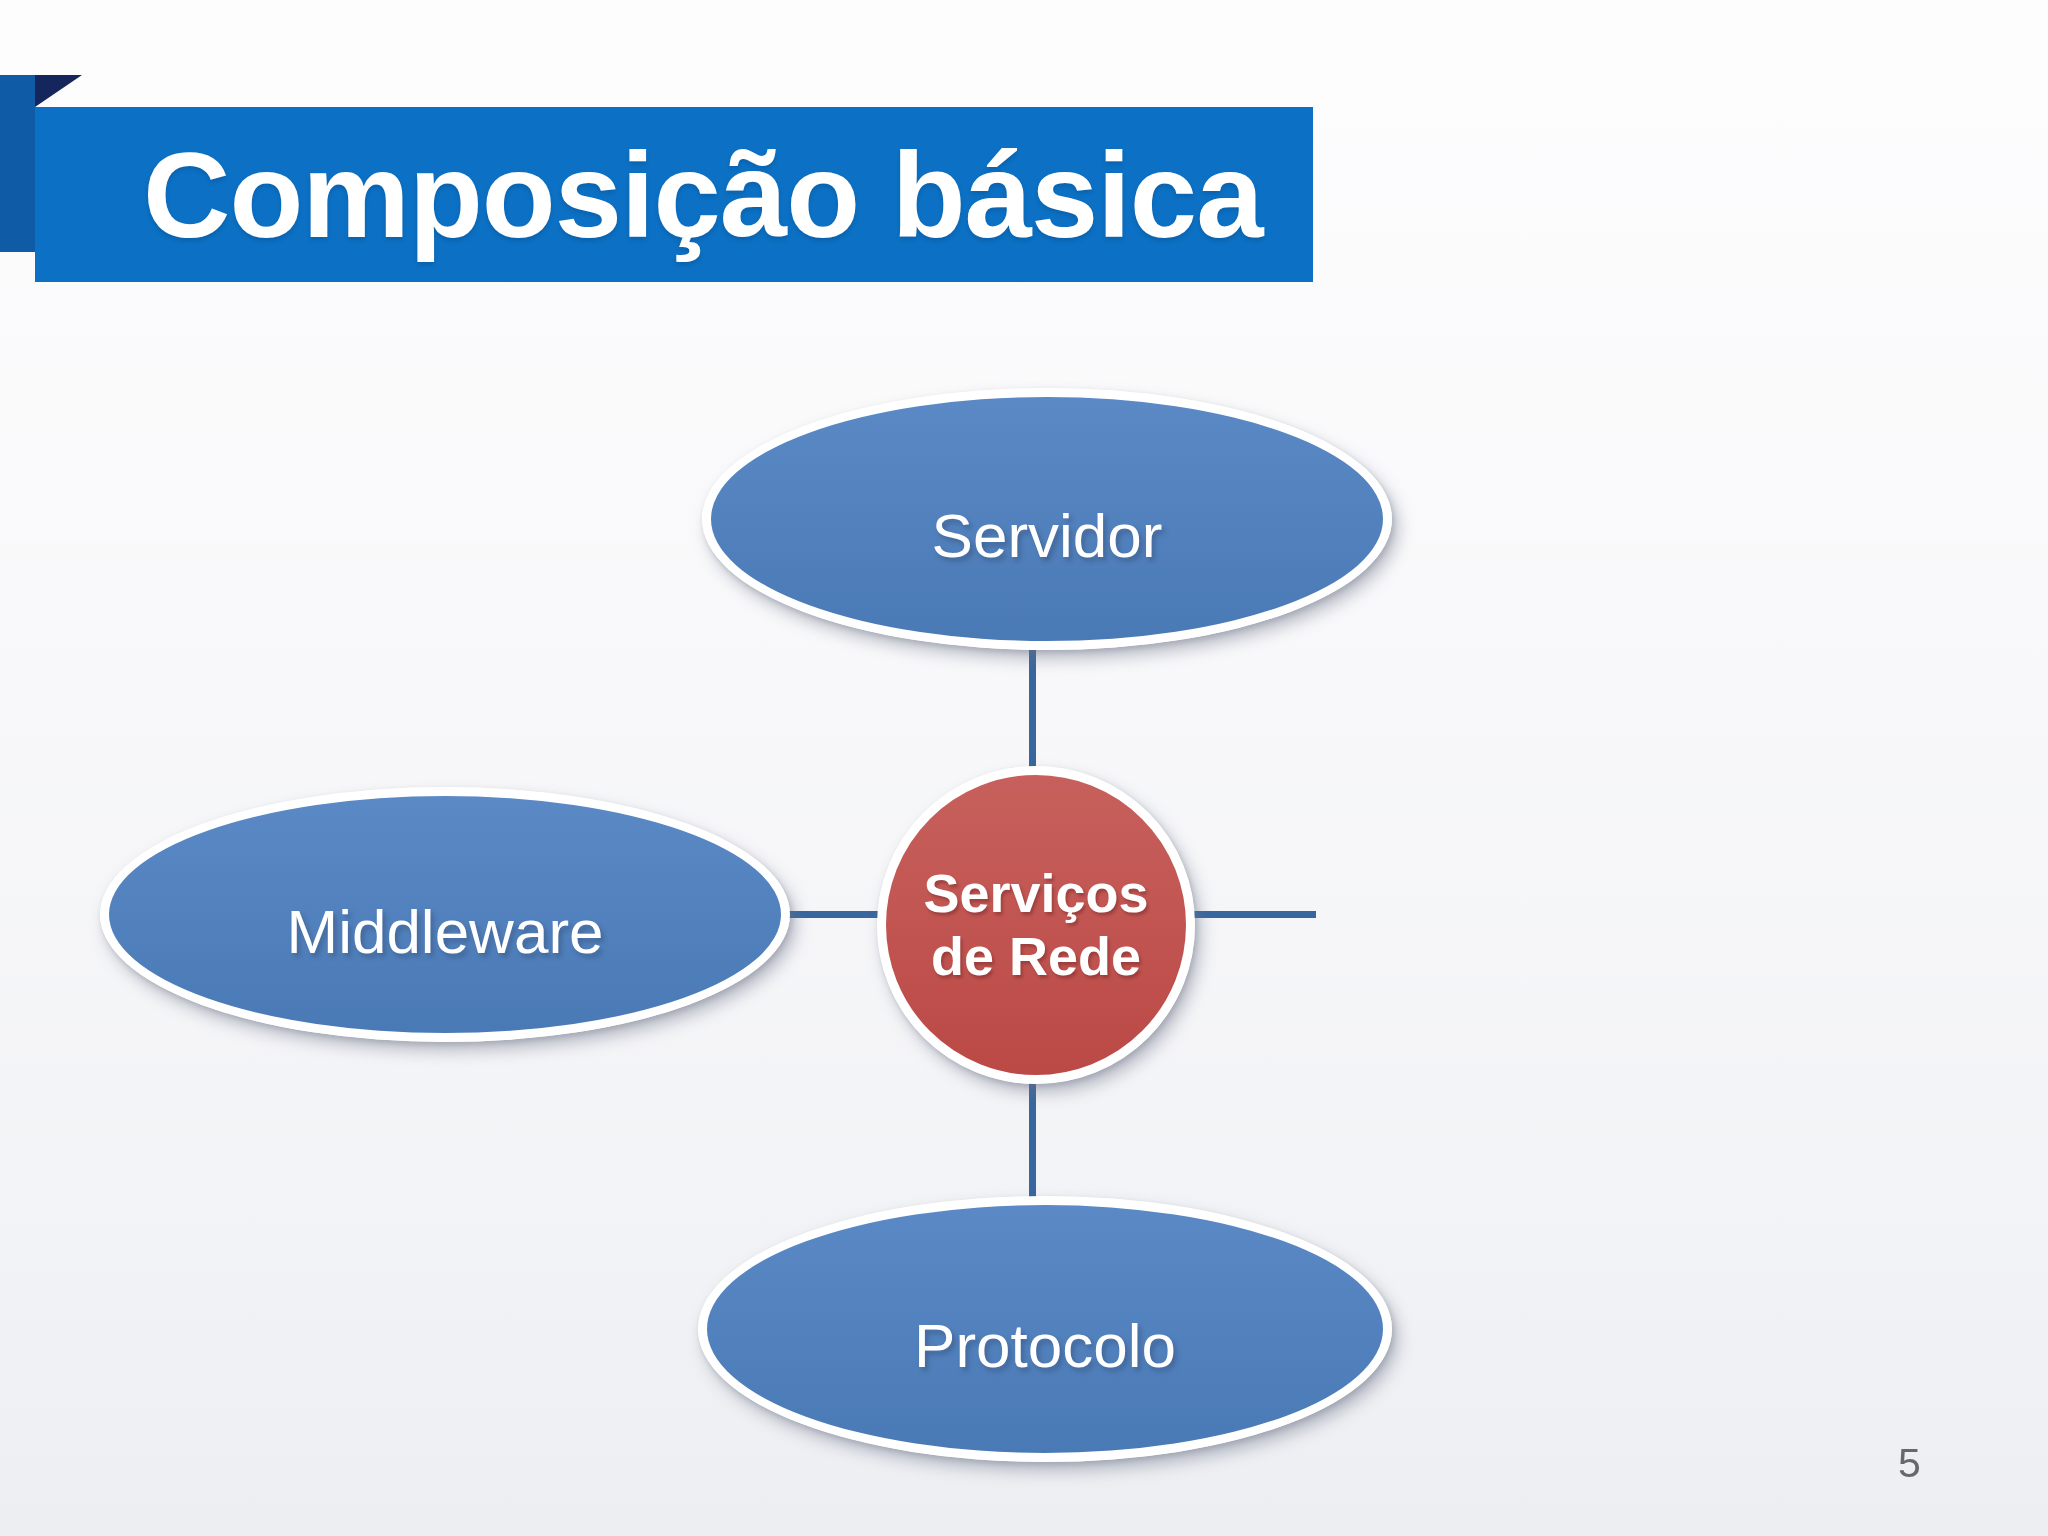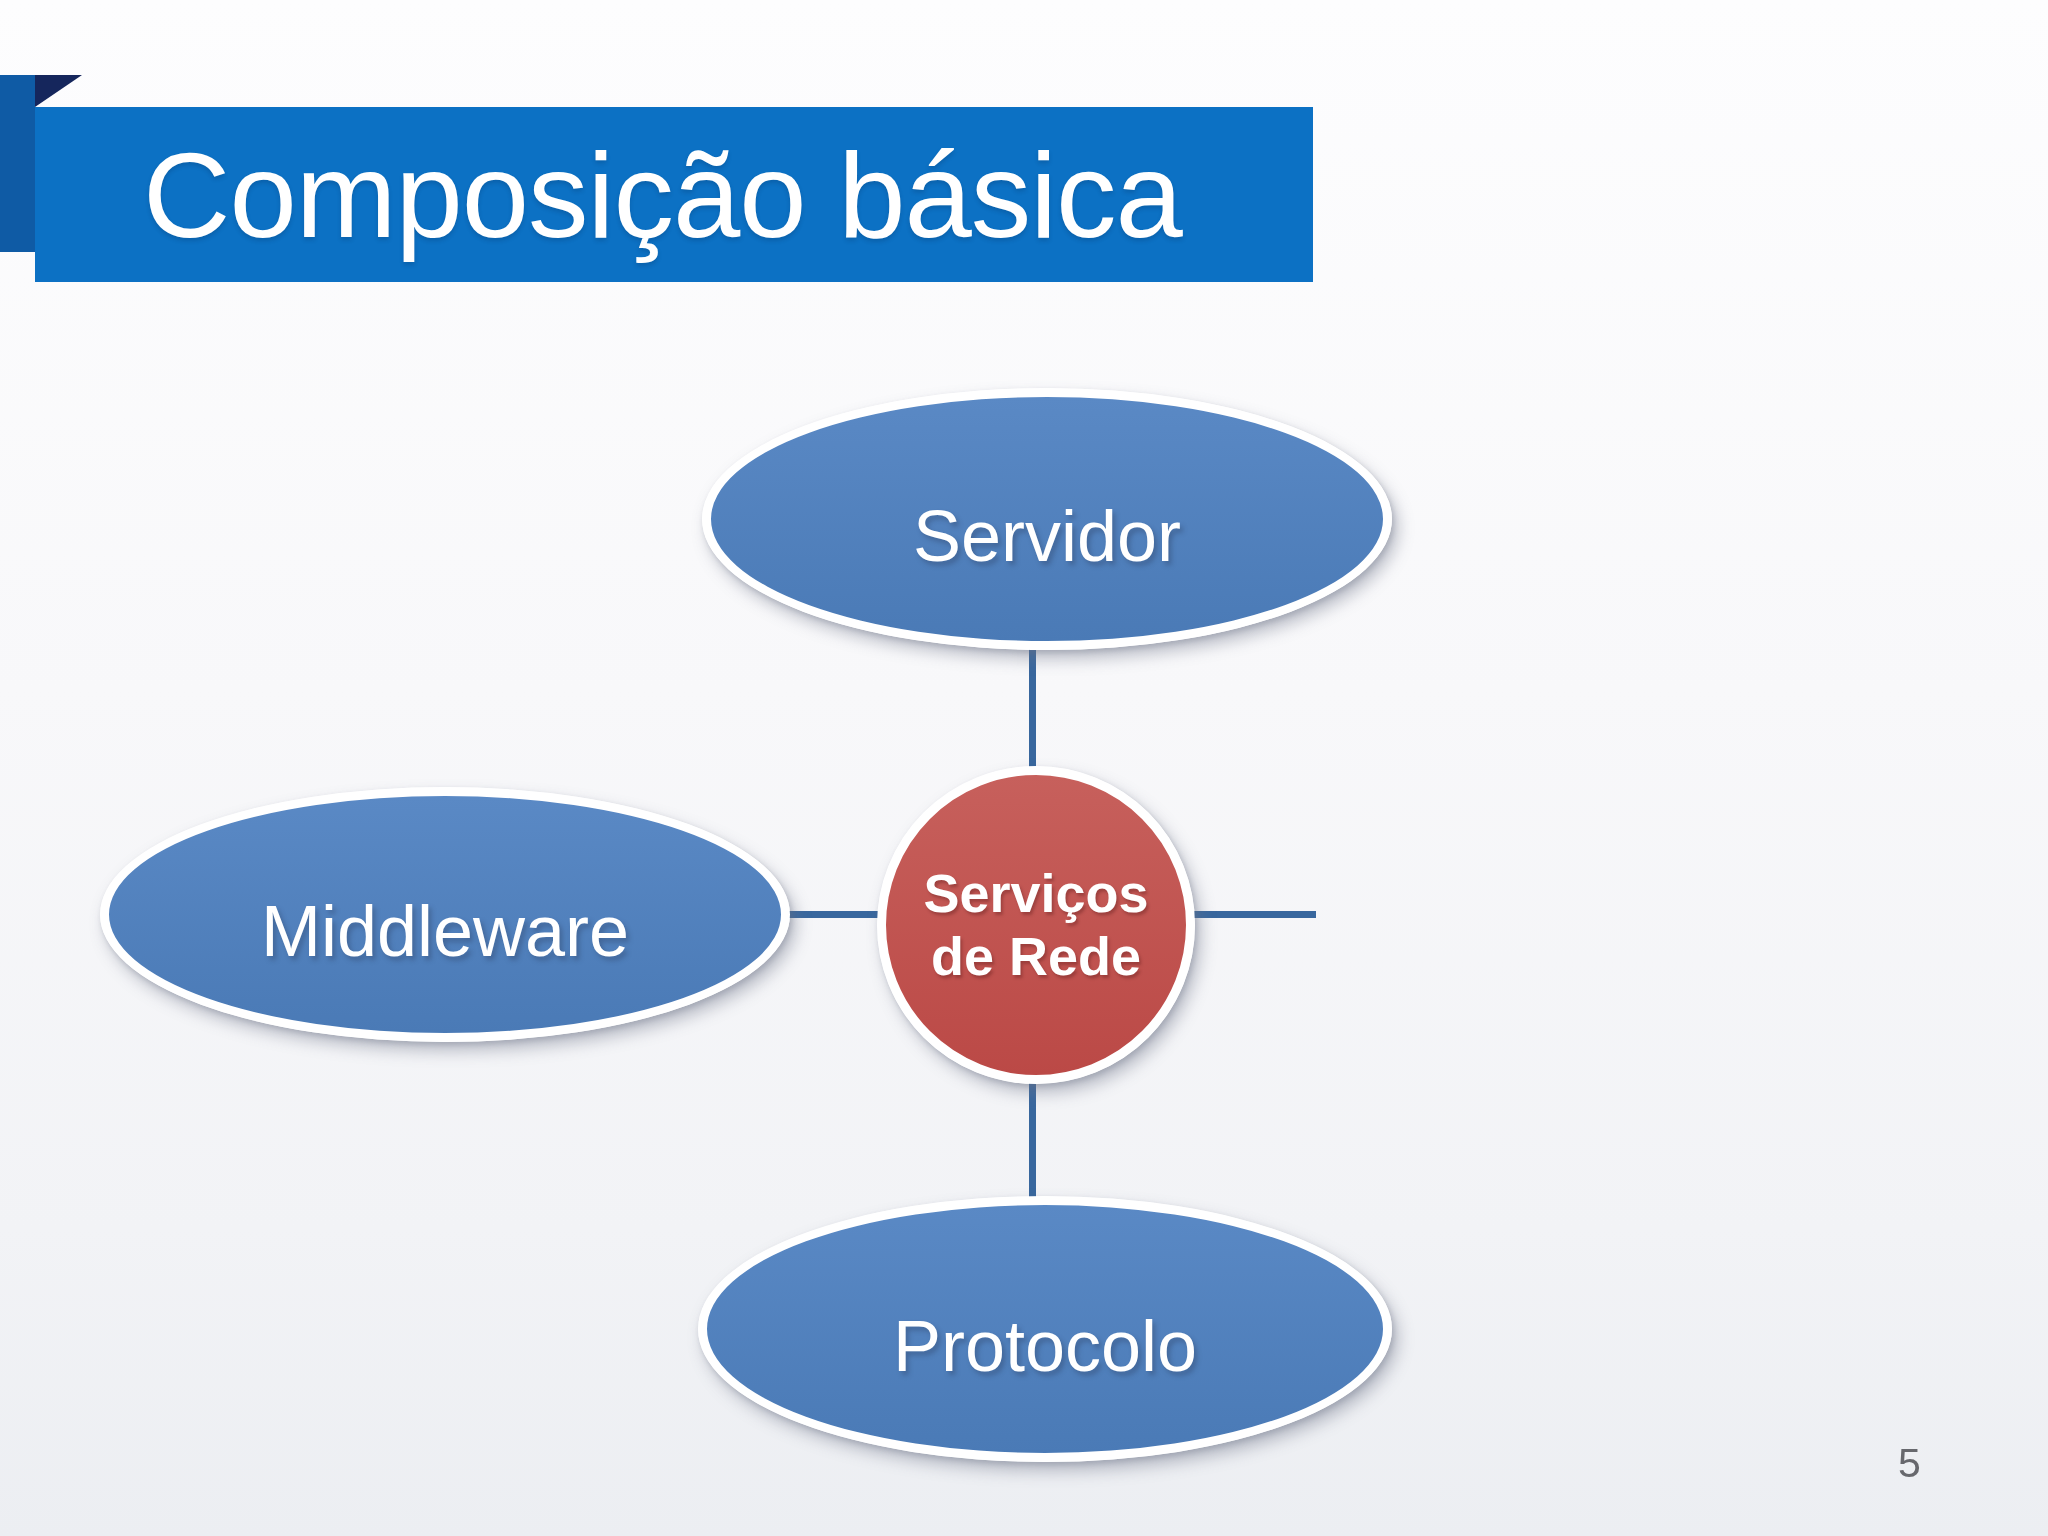--- a/index.html
+++ b/index.html
@@ -39,41 +39,42 @@
     background:var(--title-bar);
     display:flex;align-items:center;
     padding-left:108px;
   }
   .title-text{
     color:var(--title-text);
     font-size:121px;
     letter-spacing:-1px;
     white-space:nowrap;
     text-shadow:0 3px 4px rgba(0,30,60,.18);
+    font-weight:bold;
   }
 
   
   .connector{position:absolute;background:var(--connector);z-index:1;}
   .conn-top   {left:1029px;top:640px;width:7px;height:132px;}
   .conn-bottom{left:1029px;top:1078px;width:7px;height:124px;}
   .conn-left  {left:780px;top:911px;width:106px;height:7px;}
   .conn-right {left:1188px;top:911px;width:128px;height:7px;}
 
   
   .node{
     position:absolute;z-index:2;
     border-radius:50%;
     border:9px solid #fff;
     background:linear-gradient(180deg,var(--node-fill-top) 0%,var(--node-fill-bottom) 100%);
     box-shadow:6px 9px 16px rgba(110,118,138,.45), 2px 3px 5px rgba(90,98,120,.25);
     display:flex;align-items:center;justify-content:center;
   }
   .node span{
     color:var(--node-text);
-    font-size:72px;
+    font-size:62px;
     white-space:nowrap;
     text-shadow:3px 4px 5px rgba(40,55,85,.35);
     margin-top:33px;
   }
   .node-servidor  {left:702px; top:388px; width:690px;height:262px;}
   .node-middleware{left:100px; top:787px; width:690px;height:255px;}
   .node-cliente   {left:1310px;top:786px; width:690px;height:254px;}
   .node-protocolo {left:698px; top:1196px;width:694px;height:266px;}
 
   

